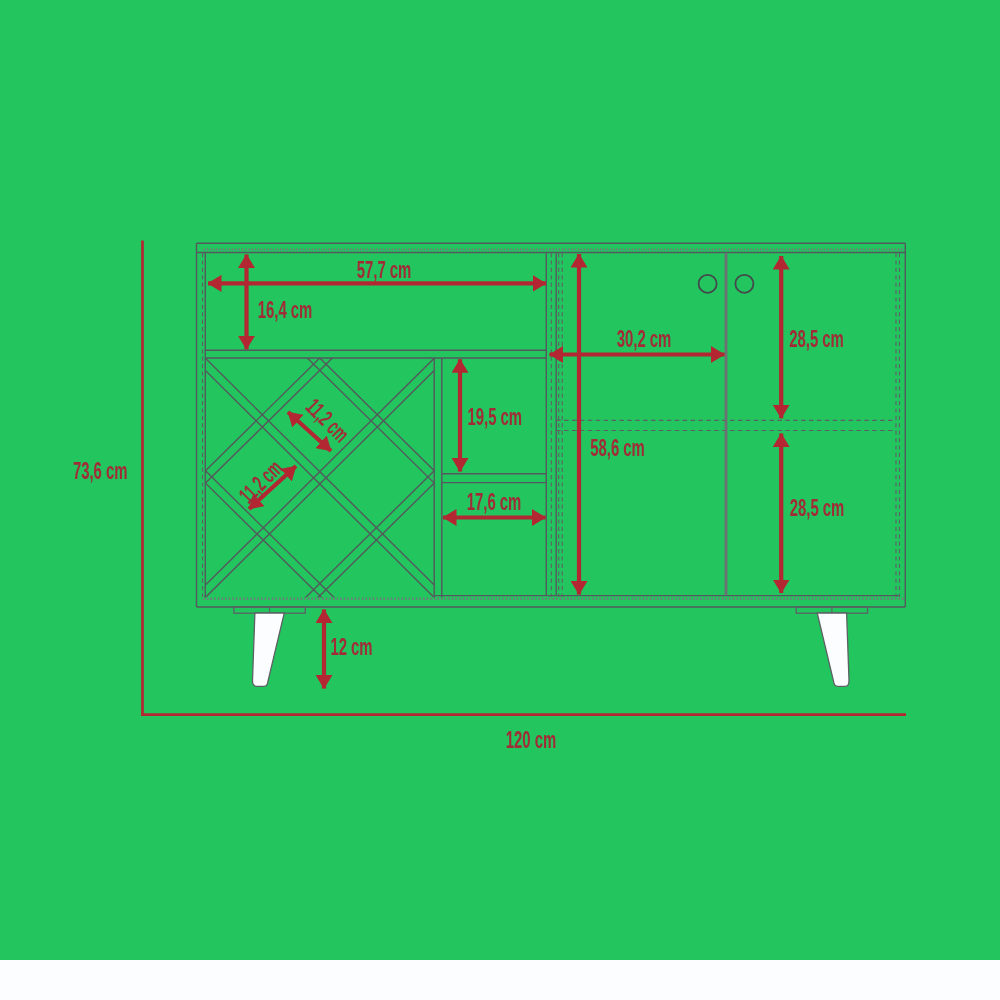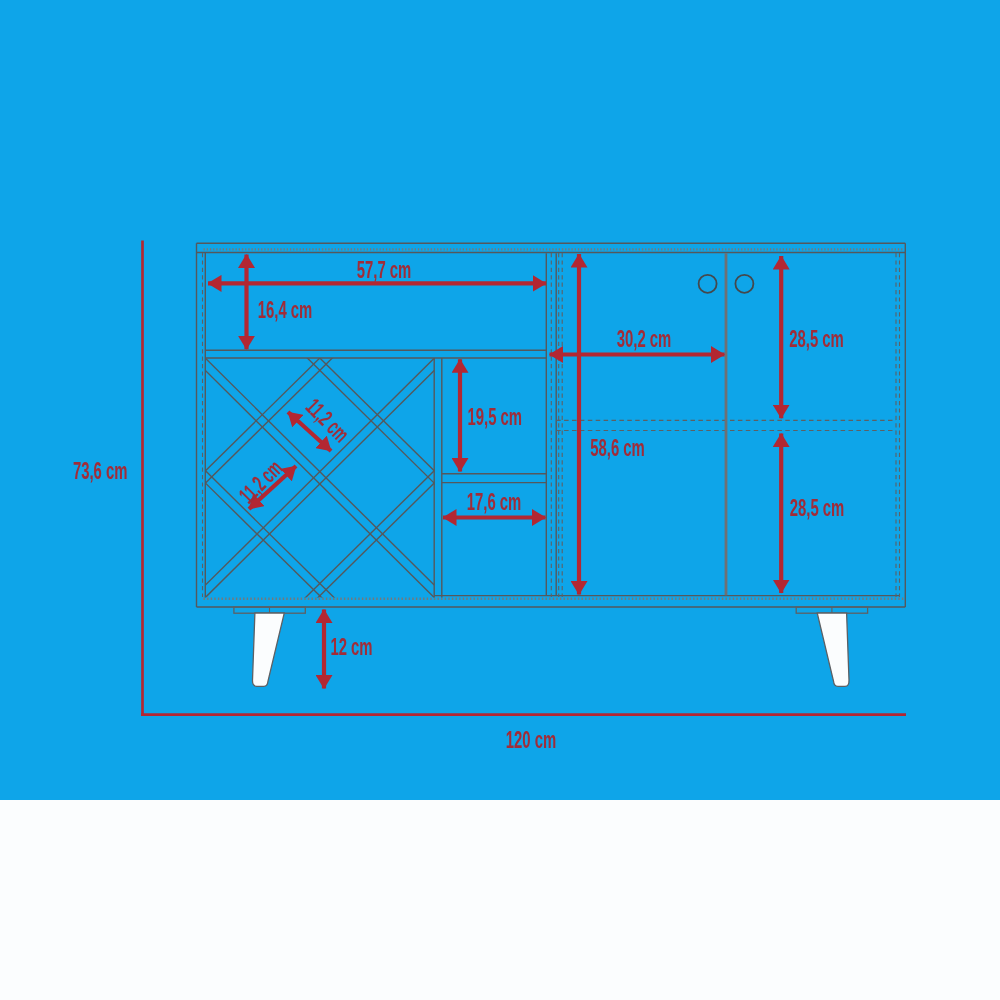--- a/index.html
+++ b/index.html
@@ -1,16 +1,16 @@
 <!DOCTYPE html>
 <html><head>
 <meta charset="utf-8">
 <style>
   html,body{margin:0;padding:0;background:#fbfdfe;}
-  .stage{position:relative;width:1000px;height:800px;background:#0ea5e9;overflow:hidden;}
+  .stage{position:relative;width:1000px;height:960px;background:#22c55e;overflow:hidden;}
   svg{position:absolute;left:0;top:0;}
   text{font-family:"Liberation Sans",sans-serif;font-weight:bold;fill:#a12c38;}
 </style>
 </head>
 <body>
 <div class="stage">
 <svg width="1000" height="1000" viewBox="0 0 1000 1000">
 <defs>
   <marker id="ah" viewBox="0 0 14 17" refX="13.5" refY="8.5" markerWidth="14" markerHeight="17" markerUnits="userSpaceOnUse" orient="auto-start-reverse">
     <path d="M14,8.5 L0,0 L0,17 Z" fill="#b32732"></path>

